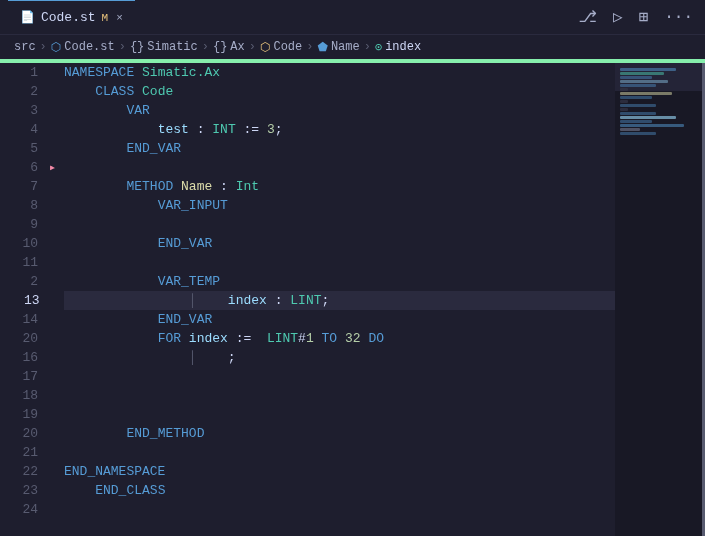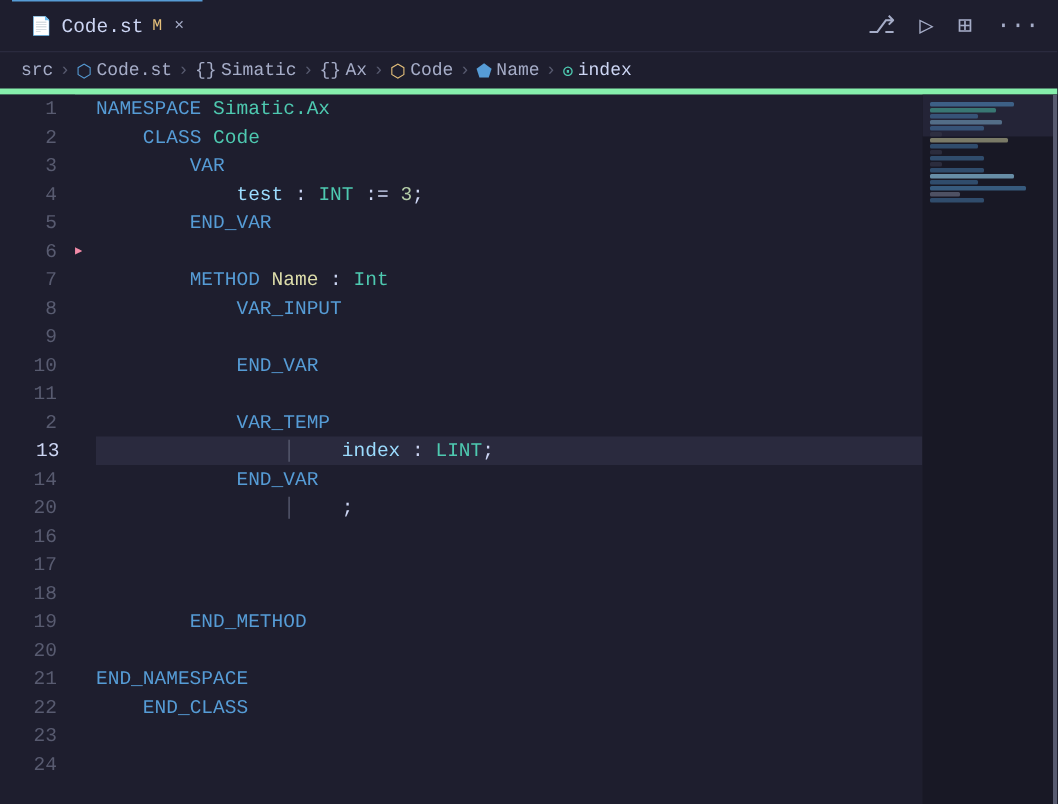--- a/index.html
+++ b/index.html
@@ -324,20 +324,21 @@
     <div class="code-line">        <span class="kw">END_VAR</span></div>
     <div class="code-line"></div>
     <div class="code-line">        <span class="kw">METHOD</span> <span class="method-name">Name</span> <span class="op">:</span> <span class="type-name">Int</span></div>
     <div class="code-line">            <span class="kw">VAR_INPUT</span></div>
     <div class="code-line"></div>
     <div class="code-line">            <span class="kw">END_VAR</span></div>
     <div class="code-line"></div>
     <div class="code-line">            <span class="kw">VAR_TEMP</span></div>
     <div class="code-line highlighted">                <span style="color:#585b70;">│</span>    <span class="identifier">index</span> <span class="op">:</span> <span class="type-name">LINT</span><span class="punct">;</span></div>
     <div class="code-line">            <span class="kw">END_VAR</span></div>
+    <div class="code-line">            <span class="kw">FOR</span> <span class="identifier">index</span> <span class="op">:=</span>  <span class="type-name">LINT</span><span class="op">#</span><span class="number">1</span> <span class="kw">TO</span> <span class="number">32</span> <span class="kw">DO</span></div>
     <div class="code-line">                <span style="color:#585b70;">│</span>    <span class="punct">;</span></div>
     <div class="code-line"></div>
     <div class="code-line"></div>
     <div class="code-line"></div>
     <div class="code-line">        <span class="kw">END_METHOD</span></div>
     <div class="code-line"></div>
     <div class="code-line"><span class="kw">END_NAMESPACE</span></div>
     <div class="code-line">    <span class="kw">END_CLASS</span></div>
   </div>
 

